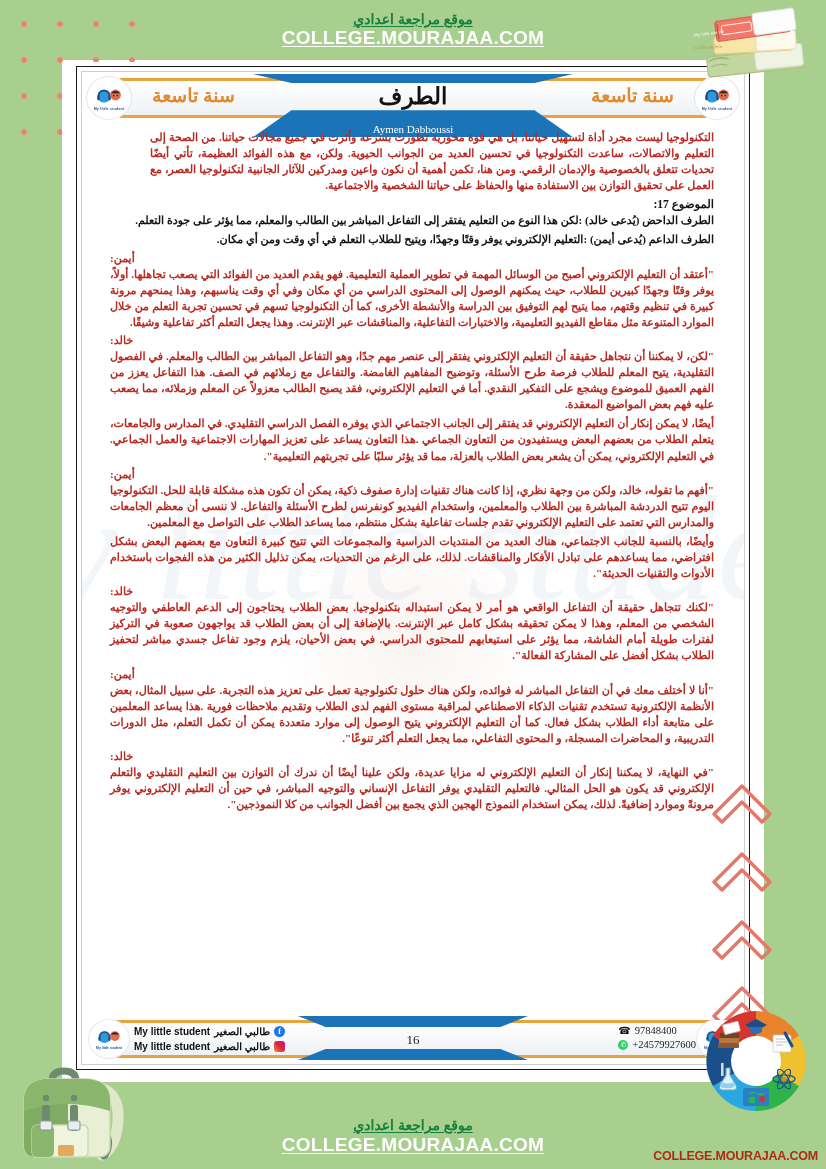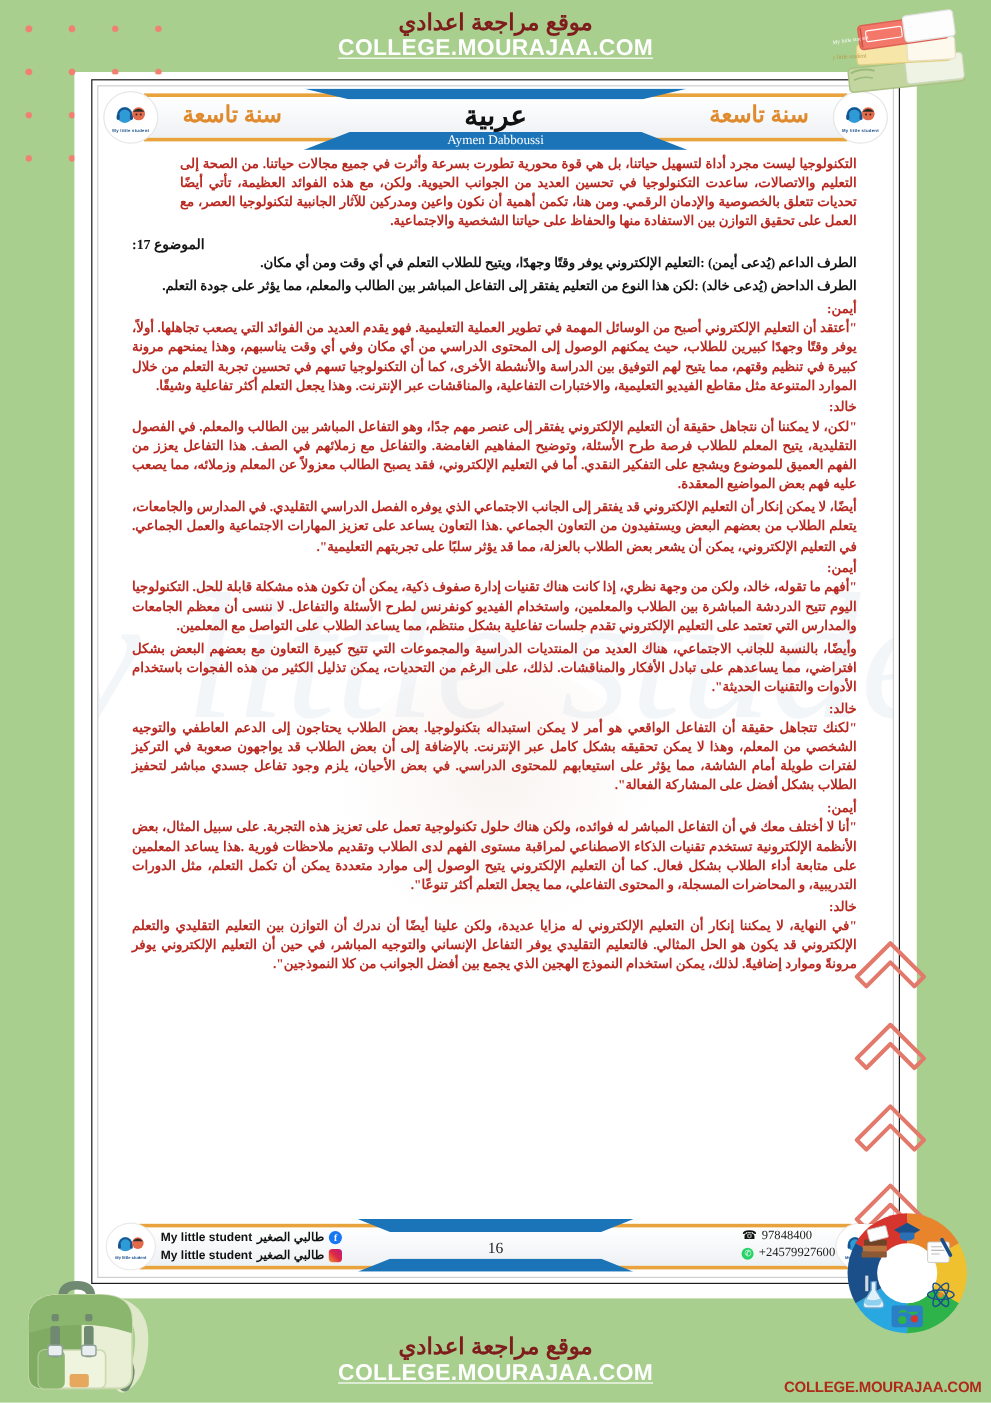--- a/index.html
+++ b/index.html
@@ -55,23 +55,24 @@
     left: 0; top: 0;
     width: 826px; height: 60px;
     display: flex;
     align-items: center;
     justify-content: center;
     z-index: 6;
     pointer-events: none;
   }
   .banner-text { text-align: center; line-height: 1.12; }
   .banner-ar {
-    font-size: 19px;
-    font-weight: bold;
-    color: #7f1d1d;
+    font-size: 14px;
+    font-weight: bold;
+    color: #15803d;
+    text-decoration: underline;
     text-underline-offset: 2px;
     letter-spacing: .5px;
   }
   .banner-url {
     font-size: 19px;
     font-weight: bold;
     color: #ffffff;
     text-decoration: underline;
     text-underline-offset: 2px;
     letter-spacing: .3px;
@@ -213,21 +214,21 @@
     padding-top: 2px;
     font-family: "Liberation Serif", serif;
   }
   .hdr-sub {
     margin-top: 1px;
     background: #1b74b8;
     color: #ffffff;
     font-size: 11px;
     font-family: "Liberation Serif", serif;
     clip-path: polygon(12% 0, 88% 0, 100% 100%, 0 100%);
-    padding: 1px 0 2px 0;
+    padding: 13px 0 2px 0;
     direction: ltr;
   }
   .hdr-year {
     position: absolute;
     top: 10px;
     font-size: 19px;
     font-weight: bold;
     color: #e08a2e;
     font-family: "Liberation Serif", serif;
   }
@@ -276,28 +277,28 @@
     text-align: justify;
   }
   p.para.black {
     color: #151515;
   }
   .speaker {
     font-size: 11.1px;
     line-height: 15px;
     color: #b82a22;
     font-weight: bold;
-    text-align: right;
+    text-align: left;
     margin-top: 2px;
   }
   .topic-head {
     font-size: 11.6px;
     font-weight: bold;
     color: #151515;
-    text-align: left;
+    text-align: right;
     margin-top: 4px;
     margin-bottom: 1px;
   }
   .intro-block { margin-top: 3px; margin-left: 40px; }
 
   
   .doc-footer {
     position: absolute;
     left: 4px; right: 4px;
     bottom: 2px;
@@ -436,21 +437,21 @@
     <div class="watermark2"></div>
 
     <div class="doc-header">
       <div class="hdr-strip"></div>
 
       <div class="hdr-year right">سنة تاسعة</div>
       <div class="hdr-year left">سنة تاسعة</div>
 
       <div class="hdr-center">
         <div class="hdr-cap"></div>
-        <div class="hdr-title">عربية</div>
+        <div class="hdr-title">الطرف</div>
         <div class="hdr-sub">Aymen Dabboussi</div>
       </div>
 
       <div class="logo-badge right">
         <svg width="26" height="20" viewBox="0 0 26 20">
           <circle cx="8" cy="10" r="6.6" fill="#2e9bd6"></circle>
           <path d="M2.6 10 a5.4 5.4 0 0 1 10.8 0" fill="none" stroke="#1b4f8a" stroke-width="1.6"></path>
           <rect x="1.2" y="9.6" width="2.6" height="4.6" rx="1.2" fill="#1b4f8a"></rect>
           <rect x="12.2" y="9.6" width="2.6" height="4.6" rx="1.2" fill="#1b4f8a"></rect>
           <circle cx="19.5" cy="9" r="5.4" fill="#e06a4a"></circle>
@@ -476,22 +477,22 @@
       </div>
     </div>
 
     <div class="doc-body">
 
       <div class="intro-block">
         <p class="para">التكنولوجيا ليست مجرد أداة لتسهيل حياتنا، بل هي قوة محورية تطورت بسرعة وأثرت في جميع مجالات حياتنا. من الصحة إلى التعليم والاتصالات، ساعدت التكنولوجيا في تحسين العديد من الجوانب الحيوية. ولكن، مع هذه الفوائد العظيمة، تأتي أيضًا تحديات تتعلق بالخصوصية والإدمان الرقمي. ومن هنا، تكمن أهمية أن نكون واعين ومدركين للآثار الجانبية لتكنولوجيا العصر، مع العمل على تحقيق التوازن بين الاستفادة منها والحفاظ على حياتنا الشخصية والاجتماعية.</p>
       </div>
 
       <div class="topic-head">الموضوع 17:</div>
+      <p class="para black">الطرف الداحض (يُدعى خالد) :لكن هذا النوع من التعليم يفتقر إلى التفاعل المباشر بين الطالب والمعلم، مما يؤثر على جودة التعلم.</p>
       <p class="para black">الطرف الداعم (يُدعى أيمن) :التعليم الإلكتروني يوفر وقتًا وجهدًا، ويتيح للطلاب التعلم في أي وقت ومن أي مكان.</p>
-      <p class="para black">الطرف الداحض (يُدعى خالد) :لكن هذا النوع من التعليم يفتقر إلى التفاعل المباشر بين الطالب والمعلم، مما يؤثر على جودة التعلم.</p>
 
       <div class="speaker">أيمن:</div>
       <p class="para">"أعتقد أن التعليم الإلكتروني أصبح من الوسائل المهمة في تطوير العملية التعليمية. فهو يقدم العديد من الفوائد التي يصعب تجاهلها. أولاً، يوفر وقتًا وجهدًا كبيرين للطلاب، حيث يمكنهم الوصول إلى المحتوى الدراسي من أي مكان وفي أي وقت يناسبهم، وهذا يمنحهم مرونة كبيرة في تنظيم وقتهم، مما يتيح لهم التوفيق بين الدراسة والأنشطة الأخرى، كما أن التكنولوجيا تسهم في تحسين تجربة التعلم من خلال الموارد المتنوعة مثل مقاطع الفيديو التعليمية، والاختبارات التفاعلية، والمناقشات عبر الإنترنت. وهذا يجعل التعلم أكثر تفاعلية وشيقًا.</p>
 
       <div class="speaker">خالد:</div>
       <p class="para">"لكن، لا يمكننا أن نتجاهل حقيقة أن التعليم الإلكتروني يفتقر إلى عنصر مهم جدًا، وهو التفاعل المباشر بين الطالب والمعلم. في الفصول التقليدية، يتيح المعلم للطلاب فرصة طرح الأسئلة، وتوضيح المفاهيم الغامضة. والتفاعل مع زملائهم في الصف. هذا التفاعل يعزز من الفهم العميق للموضوع ويشجع على التفكير النقدي. أما في التعليم الإلكتروني، فقد يصبح الطالب معزولاً عن المعلم وزملائه، مما يصعب عليه فهم بعض المواضيع المعقدة.</p>
       <p class="para">أيضًا، لا يمكن إنكار أن التعليم الإلكتروني قد يفتقر إلى الجانب الاجتماعي الذي يوفره الفصل الدراسي التقليدي. في المدارس والجامعات، يتعلم الطلاب من بعضهم البعض ويستفيدون من التعاون الجماعي .هذا التعاون يساعد على تعزيز المهارات الاجتماعية والعمل الجماعي. في التعليم الإلكتروني، يمكن أن يشعر بعض الطلاب بالعزلة، مما قد يؤثر سلبًا على تجربتهم التعليمية".</p>
 
       <div class="speaker">أيمن:</div>
       <p class="para">"أفهم ما تقوله، خالد، ولكن من وجهة نظري، إذا كانت هناك تقنيات إدارة صفوف ذكية، يمكن أن تكون هذه مشكلة قابلة للحل. التكنولوجيا اليوم تتيح الدردشة المباشرة بين الطلاب والمعلمين، واستخدام الفيديو كونفرنس لطرح الأسئلة والتفاعل. لا ننسى أن معظم الجامعات والمدارس التي تعتمد على التعليم الإلكتروني تقدم جلسات تفاعلية بشكل منتظم، مما يساعد الطلاب على التواصل مع المعلمين.</p>

